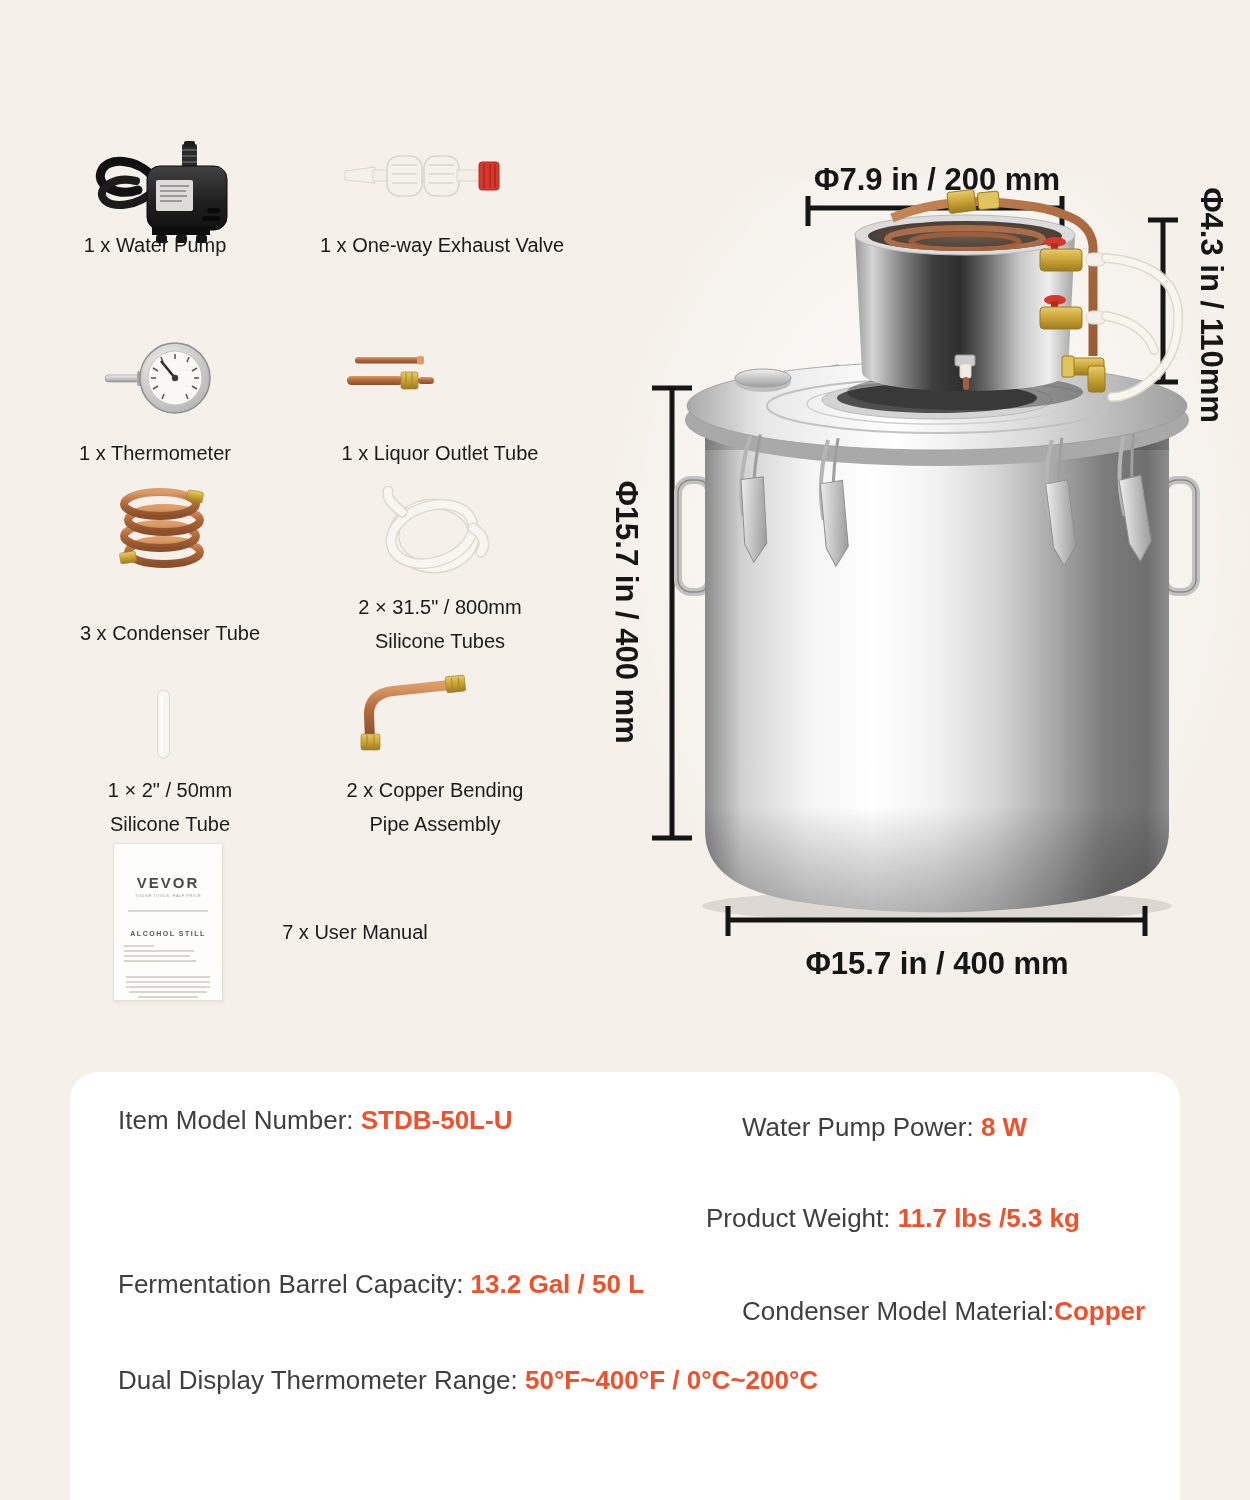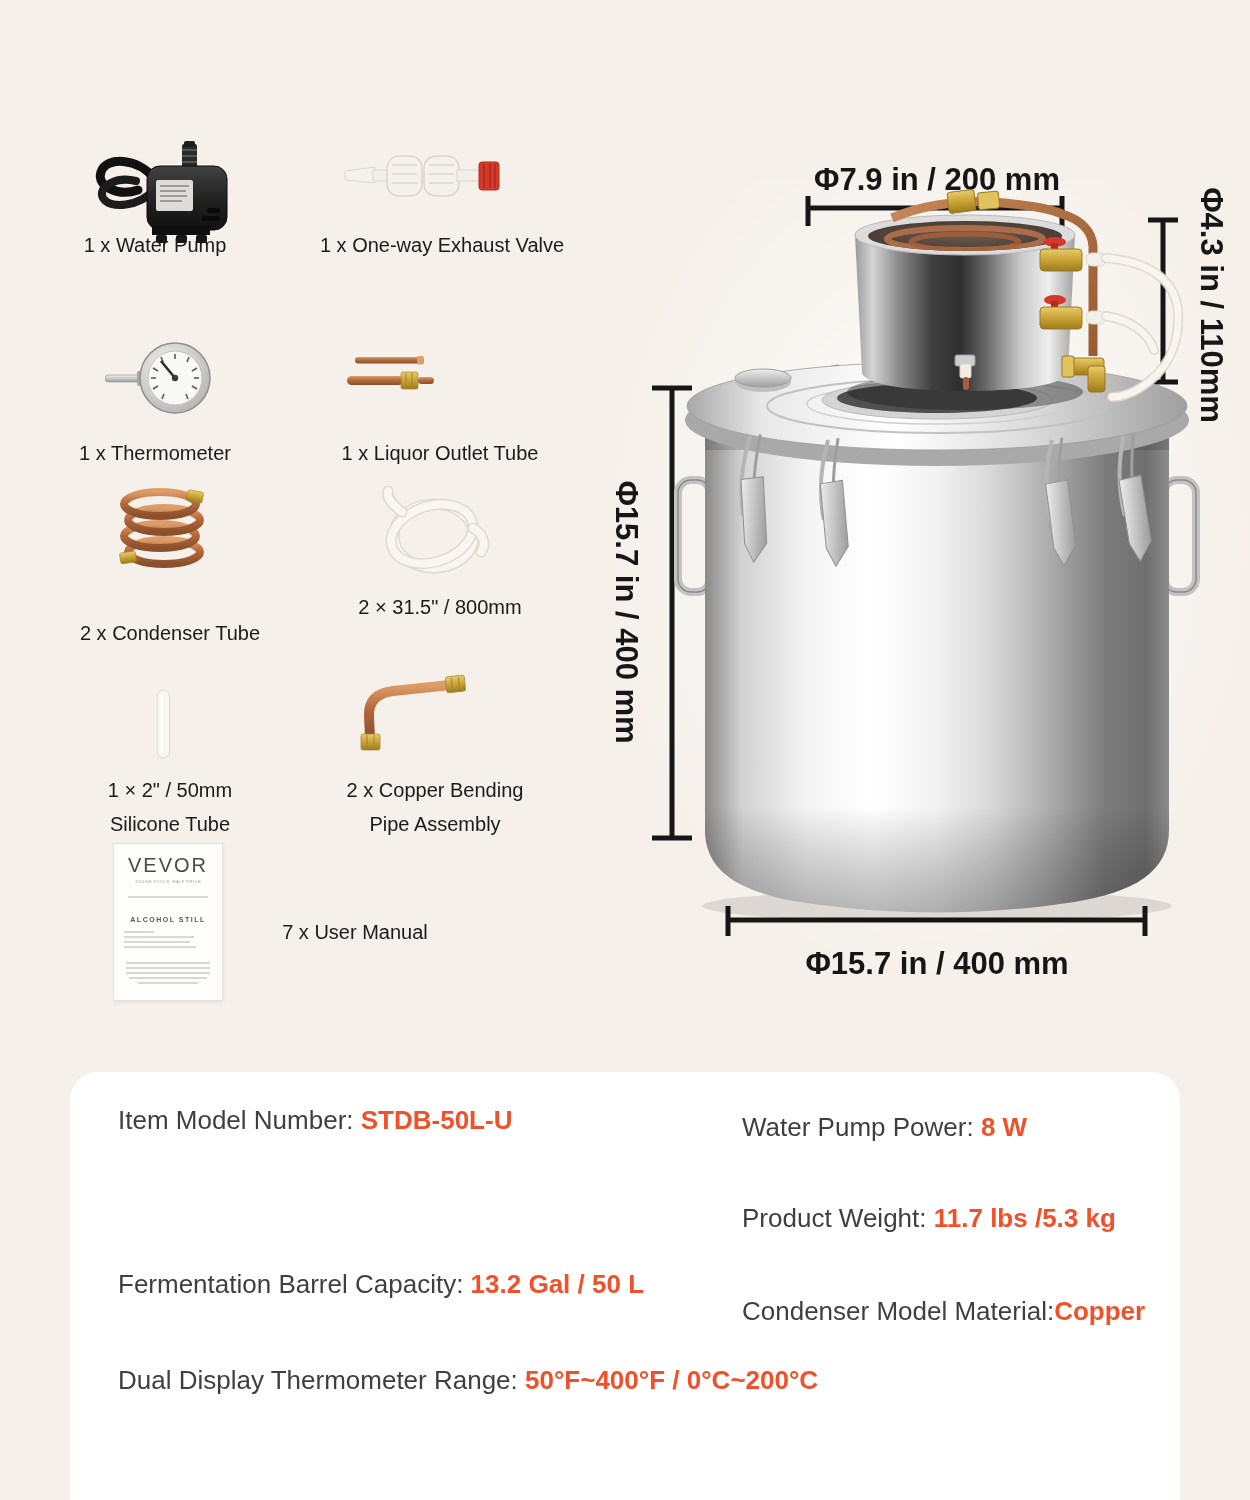--- a/index.html
+++ b/index.html
@@ -24,21 +24,21 @@
   .spec-row{
     position:absolute;font-size:26px;color:#3f3f3f;white-space:nowrap;line-height:34px;
   }
   .spec-value{color:#f0502a;font-weight:700;}
   
   .manual{
     position:absolute;left:113px;top:843px;width:110px;height:158px;
     background:#fdfdfc;border:1px solid #e6e2db;box-shadow:1px 2px 4px rgba(0,0,0,.06);
     text-align:center;box-sizing:border-box;
   }
-  .manual-brand{font-size:20px;font-weight:400;letter-spacing:2px;color:#4a4a4a;margin-top:10px;}
+  .manual-brand{font-size:15px;font-weight:700;letter-spacing:2px;color:#4a4a4a;margin-top:30px;}
   .manual-tagline{font-size:4px;letter-spacing:.5px;color:#9a9a9a;margin-top:2px;}
   .manual-title{font-size:7px;letter-spacing:1.5px;color:#555;font-weight:700;margin-top:18px;}
   .mline{height:2px;background:#d9d6d0;margin:3px auto 0 auto;}
   .mline.left{margin-left:10px;}
 </style>
 </head>
 <body>
 
 <div class="canvas">
 
@@ -147,36 +147,37 @@
   <div class="plabel" style="left:300px;top:436px;width:280px">1 x Liquor Outlet Tube</div>
 
   <svg class="abs" style="left:115px;top:488px" width="95" height="88" viewBox="0 0 95 88">
     <ellipse cx="49" cy="64" rx="36" ry="12" fill="none" stroke="url(#gCopper)" stroke-width="8"></ellipse>
     <rect x="5" y="64" width="16" height="11" rx="2" fill="url(#gBrass)" stroke="#a5832e" stroke-width=".6" transform="rotate(-8 13 69)"></rect>
     <ellipse cx="45" cy="48" rx="36" ry="12" fill="none" stroke="url(#gCopper)" stroke-width="8"></ellipse>
     <ellipse cx="49" cy="32" rx="36" ry="12" fill="none" stroke="url(#gCopper)" stroke-width="8"></ellipse>
     <ellipse cx="45" cy="16" rx="36" ry="12" fill="none" stroke="url(#gCopper)" stroke-width="8"></ellipse>
     <rect x="72" y="3" width="16" height="11" rx="2" fill="url(#gBrass)" stroke="#a5832e" stroke-width=".6" transform="rotate(10 80 8)"></rect>
   </svg>
-  <div class="plabel" style="left:55px;top:616px;width:230px">2 x Condenser Tube</div>
+  <div class="plabel" style="left:55px;top:616px;width:230px">3 x Condenser Tube</div>
 
   <svg class="abs" style="left:374px;top:486px" width="120" height="92" viewBox="0 0 120 92">
     <g fill="none" stroke-linecap="round">
       <ellipse cx="60" cy="50" rx="40" ry="32" stroke="#dedacf" stroke-width="11"></ellipse>
       <ellipse cx="60" cy="50" rx="40" ry="32" stroke="#f9f6f1" stroke-width="8"></ellipse>
       <ellipse cx="58" cy="48" rx="42" ry="28" transform="rotate(-18 58 48)" stroke="#dedacf" stroke-width="11"></ellipse>
       <ellipse cx="58" cy="48" rx="42" ry="28" transform="rotate(-18 58 48)" stroke="#f9f6f1" stroke-width="8"></ellipse>
       <path d="M28,26 C18,18 12,12 14,5" stroke="#dedacf" stroke-width="11"></path>
       <path d="M28,26 C18,18 12,12 14,5" stroke="#f9f6f1" stroke-width="8"></path>
       <path d="M99,42 C109,48 113,58 107,66" stroke="#dedacf" stroke-width="11"></path>
       <path d="M99,42 C109,48 113,58 107,66" stroke="#f9f6f1" stroke-width="8"></path>
     </g>
   </svg>
   <div class="plabel" style="left:310px;top:590px;width:260px">
     <div>2 × 31.5" / 800mm</div>
+    <div>Silicone Tubes</div>
   </div>
 
   <svg class="abs" style="left:155px;top:688px" width="18" height="72" viewBox="0 0 18 72">
     <rect x="2.5" y="2" width="12" height="68" rx="6" fill="#f8f6f1" stroke="#ddd9d0"></rect>
     <rect x="5.5" y="7" width="2.5" height="58" rx="1.2" fill="#ffffff"></rect>
   </svg>
   <div class="plabel" style="left:60px;top:773px;width:220px">
     <div>1 × 2" / 50mm</div>
     <div>Silicone Tube</div>
   </div>
@@ -407,21 +408,21 @@
     </div>
     <div class="spec-row" style="left:48px;top:195px">
       <span class="spec-label">Fermentation Barrel Capacity: </span><span class="spec-value">13.2 Gal / 50 L</span>
     </div>
     <div class="spec-row" style="left:48px;top:291px">
       <span class="spec-label">Dual Display Thermometer Range: </span><span class="spec-value">50°F~400°F / 0°C~200°C</span>
     </div>
     <div class="spec-row" style="left:672px;top:38px">
       <span class="spec-label">Water Pump Power: </span><span class="spec-value">8 W</span>
     </div>
-    <div class="spec-row" style="left:672px;top:129px">
+    <div class="spec-row" style="left:636px;top:129px">
       <span class="spec-label">Product Weight: </span><span class="spec-value">11.7 lbs /5.3 kg</span>
     </div>
     <div class="spec-row" style="left:672px;top:222px">
       <span class="spec-label">Condenser Model Material:</span><span class="spec-value">Copper</span>
     </div>
   </div>
 
 </div>
 
 </body></html>

